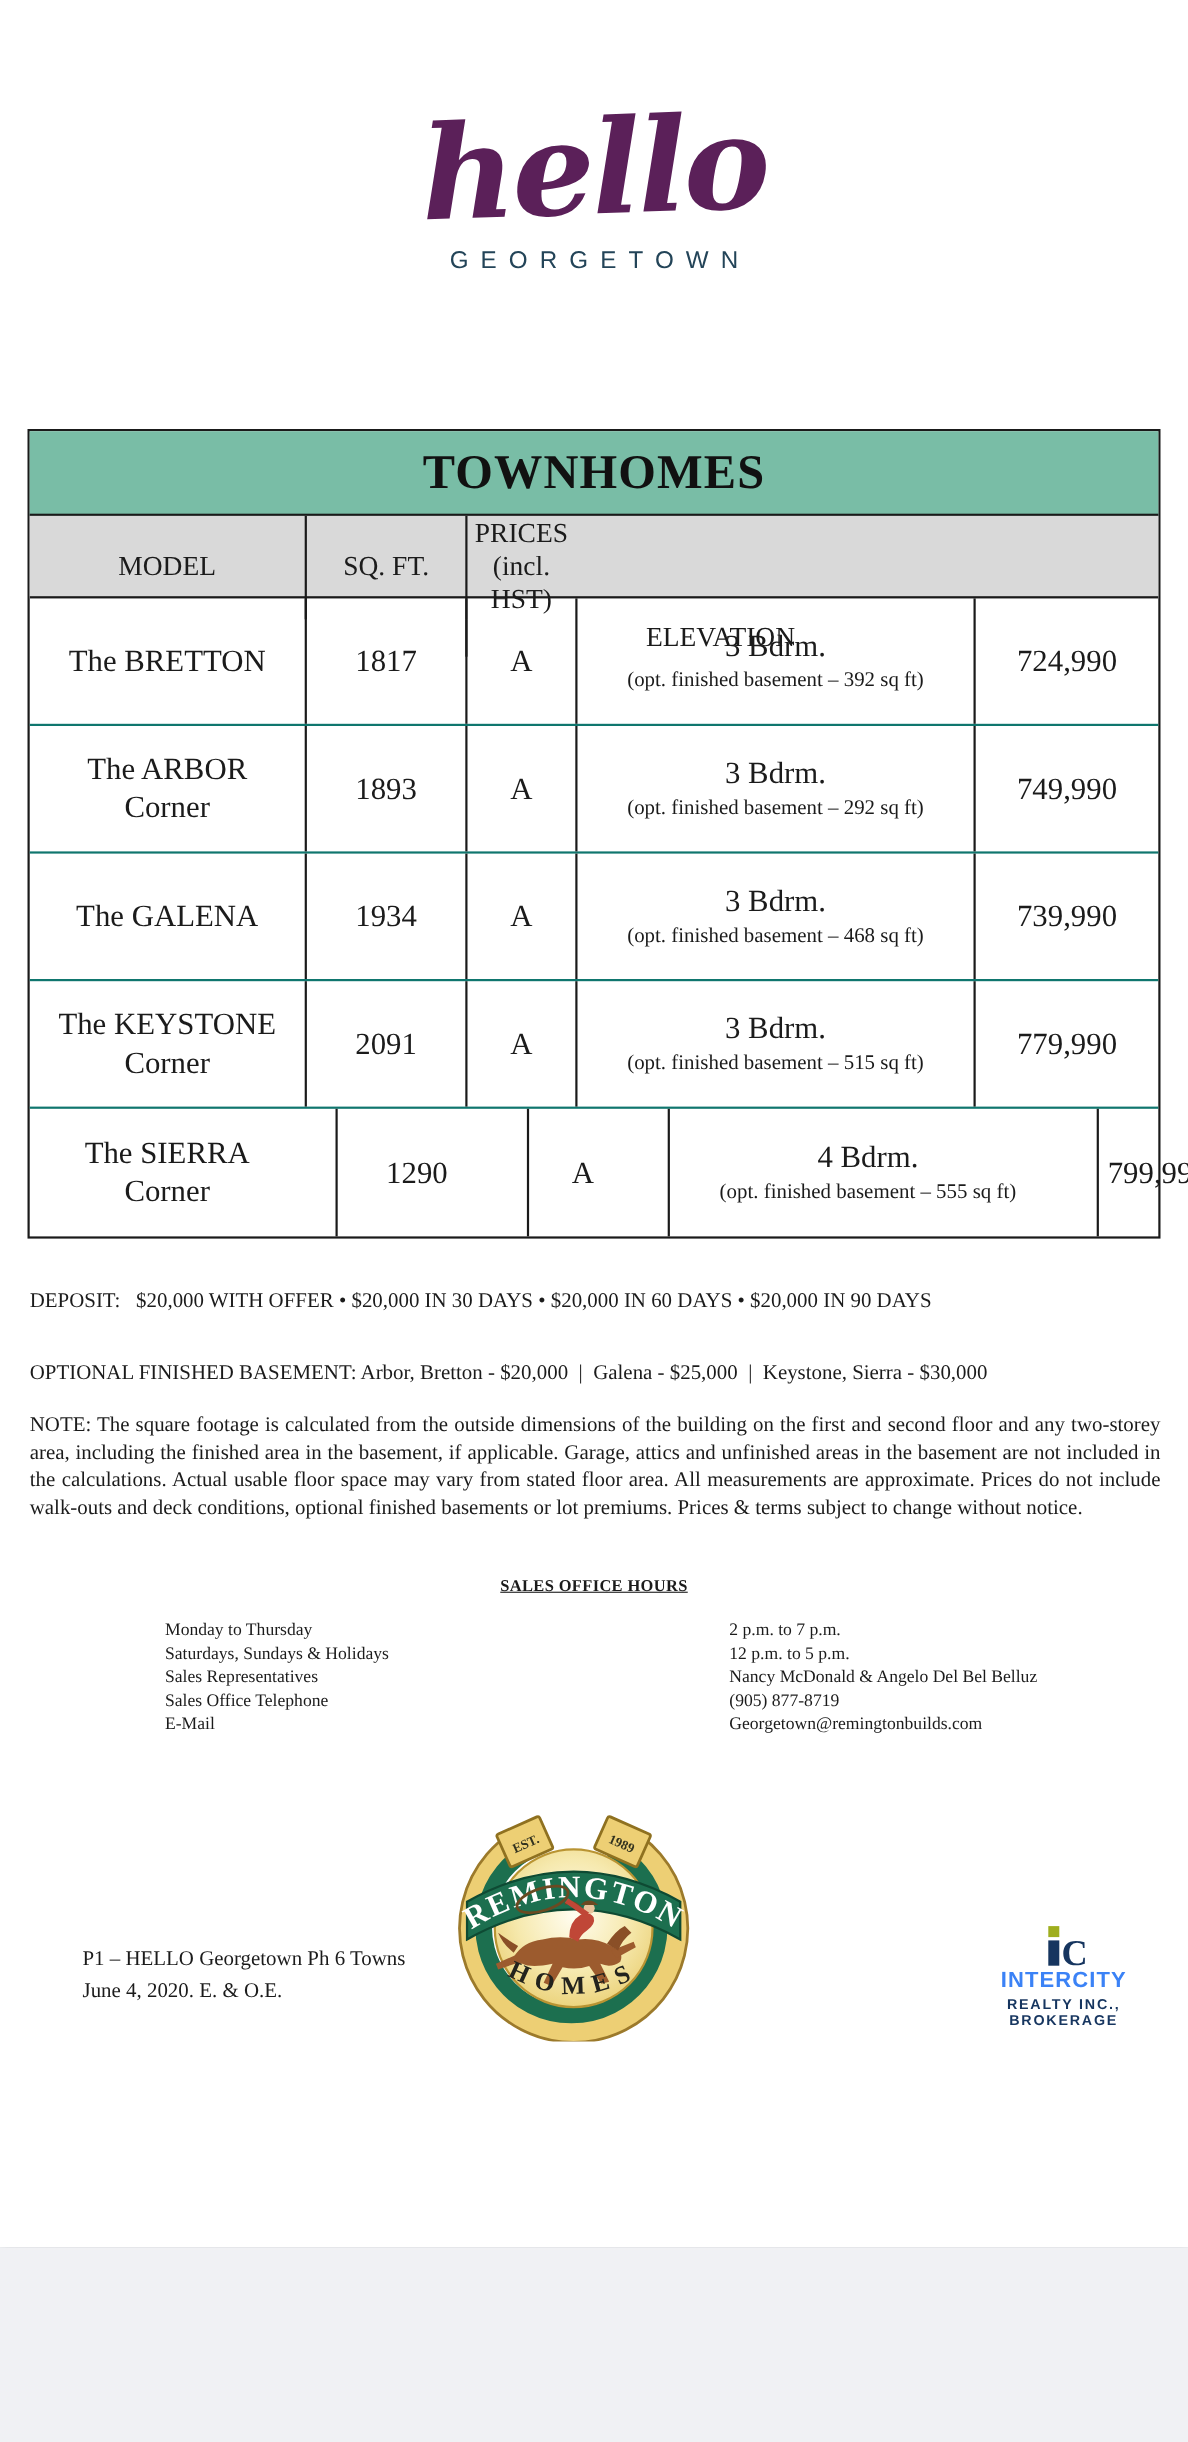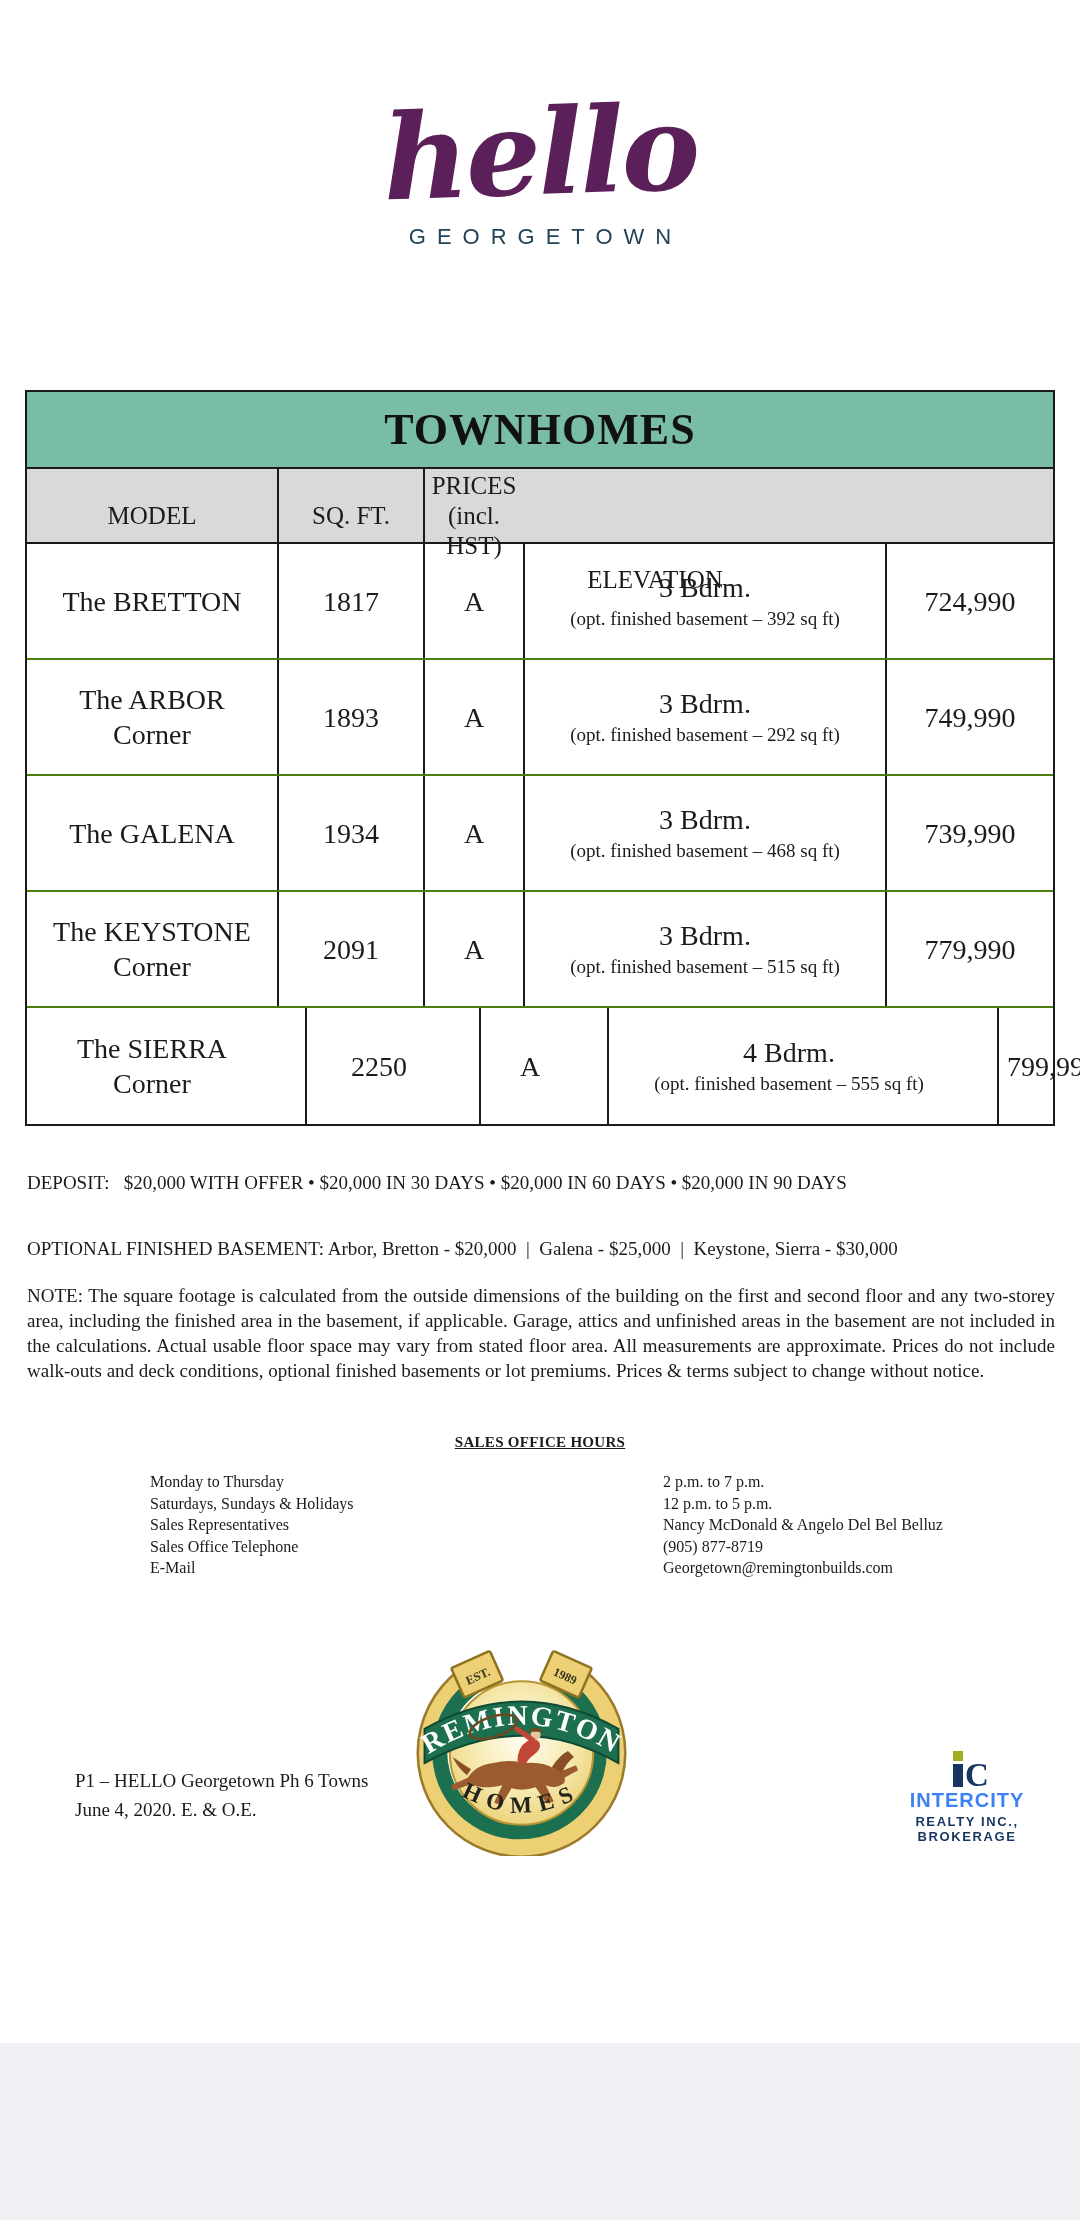--- a/index.html
+++ b/index.html
@@ -30,21 +30,21 @@
     height: 77px; background: #79bda6; border-bottom: 2px solid #1a1a1a;
     display: flex; align-items: center; justify-content: center;
     font-weight: bold; font-size: 44px; letter-spacing: 1px; color: #111;
   }
   .t-head, .t-row { display: grid; grid-template-columns: 250px 146px 100px 362px auto; }
   .t-head { background: #d9d9d9; height: 75px; border-bottom: 2px solid #1a1a1a; font-weight: normal; font-size: 25px; }
   .th, .td { display: flex; flex-direction: column; align-items: center; justify-content: center; text-align: center; padding: 2px 8px; }
   .th { border-left: 2px solid #1a1a1a; line-height: 1.2; }
   .th:first-child { border-left: none; }
   .th-elevation { grid-column: 3 / 5; }
-  .t-row { height: 116px; border-bottom: 2px solid #4d7c0f; font-size: 28px; }
+  .t-row { height: 116px; border-bottom: 2px solid #0f766e; font-size: 28px; }
   .t-row:last-child { border-bottom: none; gap: 28px; }
   .td { border-left: 2px solid #1a1a1a; line-height: 1.25; }
   .td:first-child { border-left: none; }
   .td-sub { font-size: 19px; line-height: 1.3; margin-top: 2px; white-space: nowrap; }
 
   
   .deposit, .optional, .note { position: absolute; left: 27px; width: 1028px; font-size: 19px; white-space: pre-wrap; }
   .deposit { top: 1172px; }
   .optional { top: 1238px; }
   .note { top: 1283px; text-align: justify; line-height: 25px; white-space: normal; }
@@ -149,21 +149,21 @@
         <div class="td-sub">(opt. finished basement – 515 sq ft)</div>
       </div>
       <div class="td">779,990</div>
     </div>
 
     <div class="t-row">
       <div class="td">
         <div>The SIERRA</div>
         <div>Corner</div>
       </div>
-      <div class="td">2250</div>
+      <div class="td">1290</div>
       <div class="td">A</div>
       <div class="td">
         <div>4 Bdrm.</div>
         <div class="td-sub">(opt. finished basement – 555 sq ft)</div>
       </div>
       <div class="td">799,990</div>
     </div>
   </div>
 
   <div class="deposit">DEPOSIT:   $20,000 WITH OFFER • $20,000 IN 30 DAYS • $20,000 IN 60 DAYS • $20,000 IN 90 DAYS</div>

